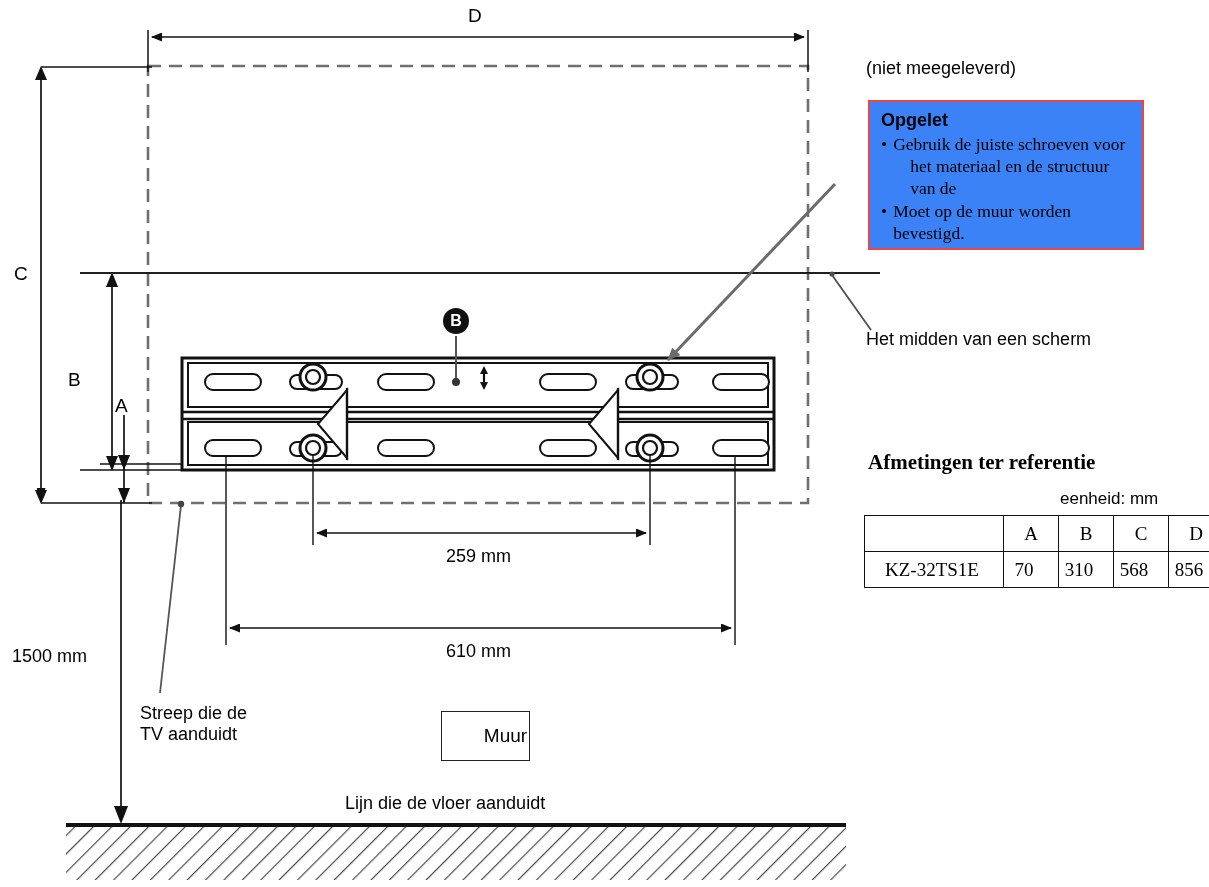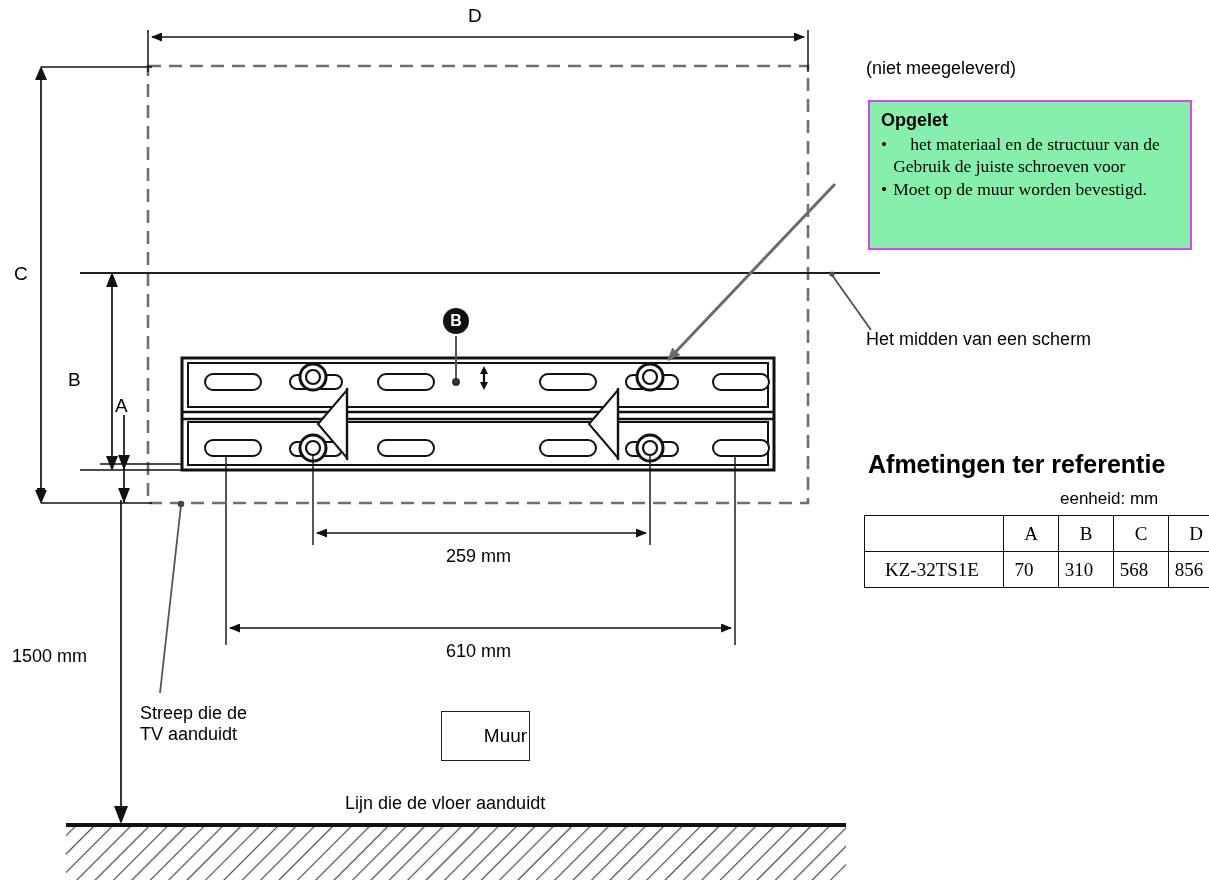--- a/index.html
+++ b/index.html
@@ -11,22 +11,22 @@
   svg#diagram{position:absolute;left:0;top:0;width:1209px;height:887px;}
 
   .lbl{position:absolute;white-space:pre;line-height:1.22;}
   .sans{font-family:"Liberation Sans", sans-serif;}
 
   .dim-letter{font-size:19px;}
   .note{font-size:18px;}
 
   
   #opgelet-box{
-    position:absolute;left:868px;top:100px;width:324px;height:150px;
-    border:2px solid #d946ef;background:#86efac;box-sizing:border-box;
+    position:absolute;left:868px;top:100px;width:276px;height:150px;
+    border:2px solid #ef4444;background:#3b82f6;box-sizing:border-box;
     padding:7px 9px 0 11px;
   }
   #opgelet-title{font-family:"Liberation Sans",sans-serif;font-weight:bold;font-size:18px;line-height:1.25;}
   .opgelet-item{
     font-family:"Liberation Serif",serif;font-size:17.5px;line-height:1.26;
     display:flex;gap:6px;margin-top:1px;
   }
   .opgelet-bullet{flex:0 0 auto;}
   .opgelet-text{flex:1 1 auto;text-indent:0;}
 
@@ -34,21 +34,21 @@
   #muur-box{
     position:absolute;left:441px;top:711px;width:89px;height:50px;
     border:1.6px solid #222;background:#fff;box-sizing:border-box;
     display:flex;align-items:center;justify-content:center;
     font-size:19px;font-family:"Liberation Sans",sans-serif;padding-left:40px;
   }
 
   
   #table-title{
     position:absolute;left:868px;top:450px;
-    font-family:Liberation Sans, sans-serif;font-weight:bold;font-size:25px;
+    font-family:Liberation Serif, serif;font-weight:bold;font-size:21px;
   }
   #table-unit{
     position:absolute;left:1060px;top:489px;
     font-family:Liberation Sans, sans-serif;font-size:17px;
   }
   #ref-table{
     position:absolute;left:864px;top:515px;width:334px;
     border-collapse:collapse;font-family:"Liberation Serif",serif;font-size:19px;
     background:#fff;table-layout:fixed;
   }
@@ -255,22 +255,22 @@
 
   <div id="b-badge">B</div>
 
   <div class="lbl sans note" style="left:866px;top:58px;">(niet meegeleverd)</div>
 
   <div id="opgelet-box">
     <div id="opgelet-title">Opgelet</div>
     <div class="opgelet-item">
       <span class="opgelet-bullet">•</span>
       <span class="opgelet-text">
+        <span style="display:block;">Gebruik de juiste schroeven voor</span>
         <span style="display:block;padding-left:17px;">het materiaal en de structuur van de</span>
-        <span style="display:block;">Gebruik de juiste schroeven voor</span>
       </span>
     </div>
     <div class="opgelet-item">
       <span class="opgelet-bullet">•</span>
       <span class="opgelet-text">Moet op de muur worden bevestigd.</span>
     </div>
   </div>
 
   <div class="lbl sans note" style="left:866px;top:329px;">Het midden van een scherm</div>
 

